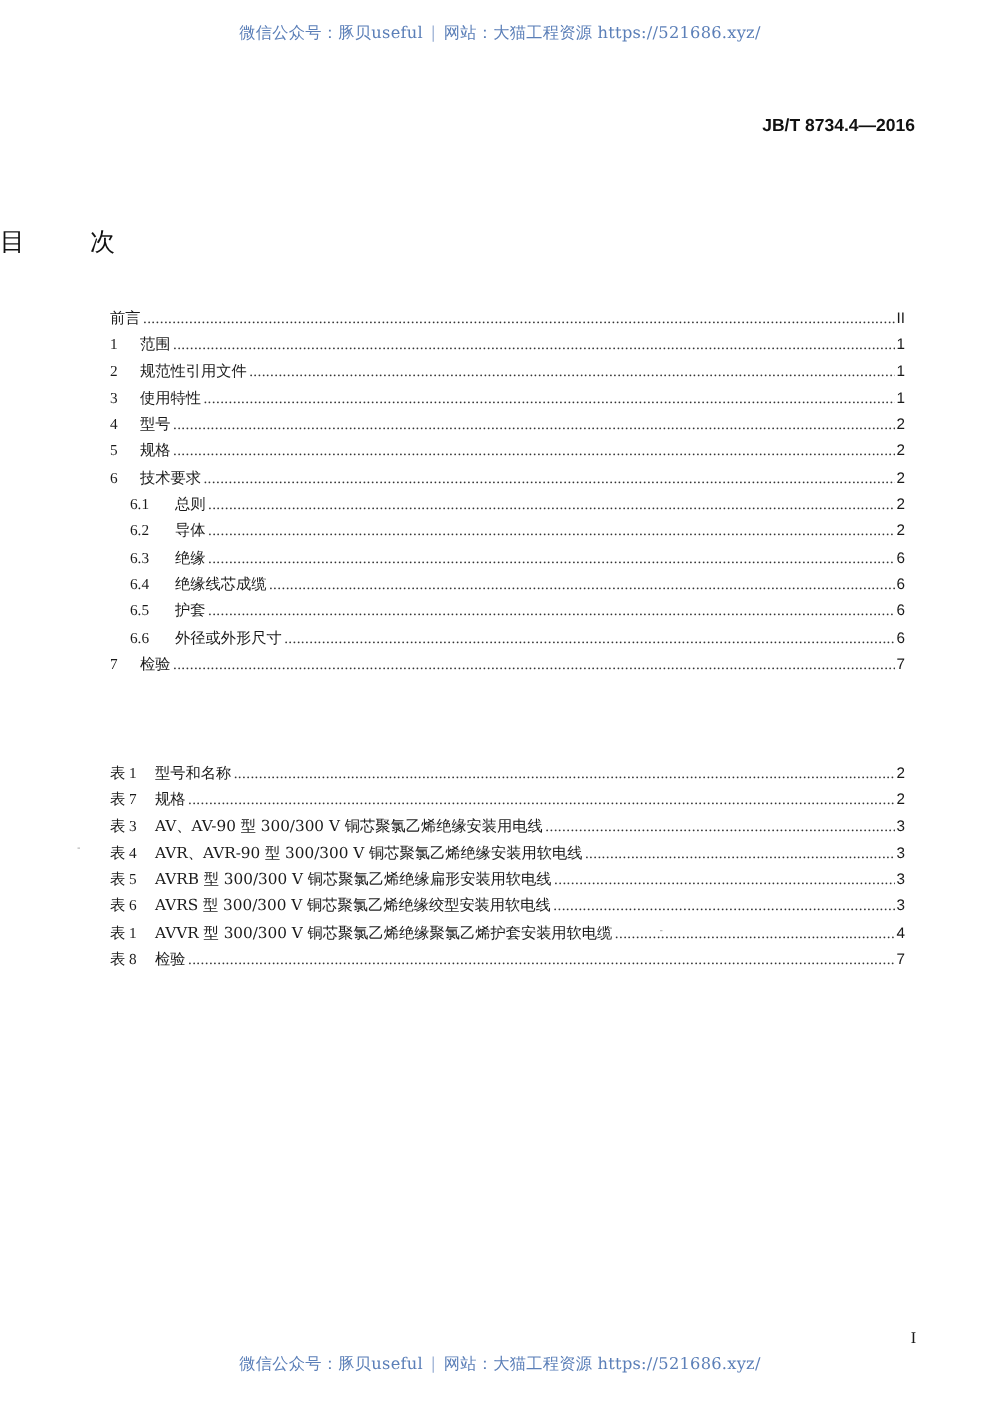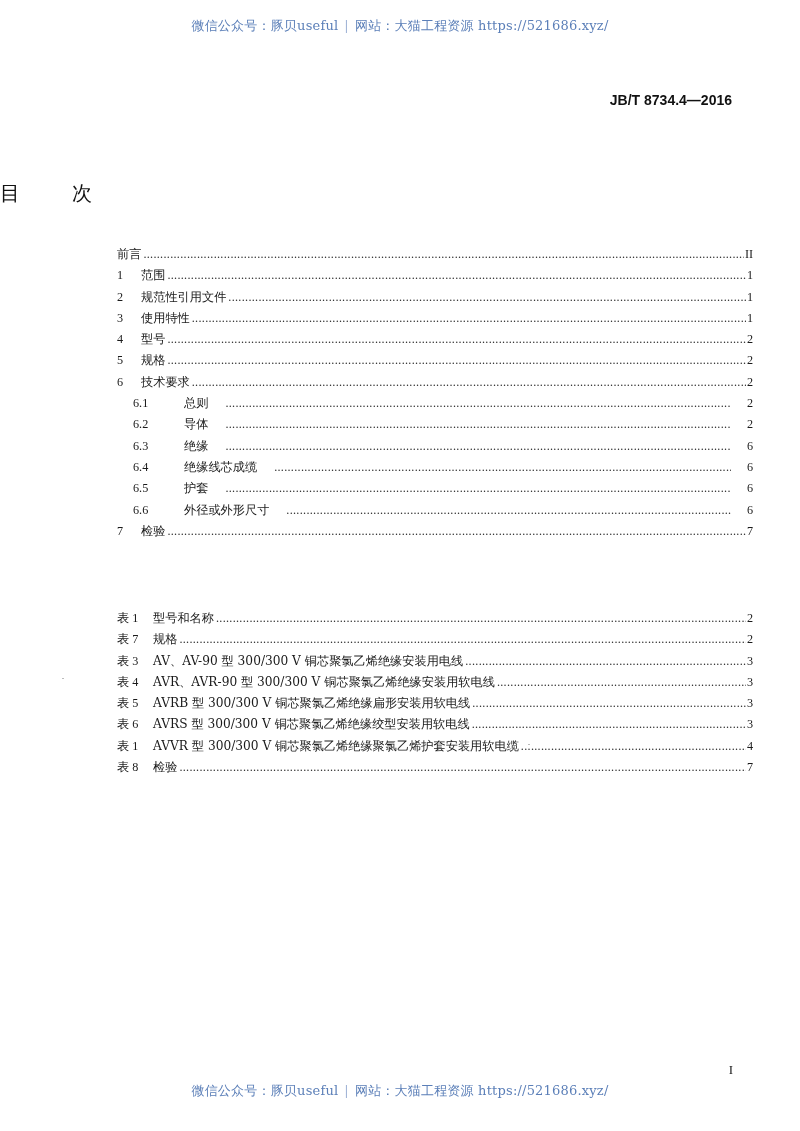--- a/index.html
+++ b/index.html
@@ -18,37 +18,37 @@
   .std-code {
     position:absolute; top:92px; right:68px;
     font-family:"Liberation Sans", sans-serif; font-weight:bold; font-size:14px; color:#111;margin-left:36px;
   }
   .page-title {
     position:absolute; top:180px; left:0; width:764px; text-align:left;
     font-family:"DejaVu Sans", sans-serif; font-size:20px; color:#111; letter-spacing:0;
   }
   .page-title .t2 { margin-left:52px; }
   .toc {
-    position:absolute; left:117px; width:636px;
+    position:absolute; left:88px; width:636px;
     font-size:12.2px; line-height:21.3px;
   }
   .toc-main { top:244px; }
   .toc-tables { top:560px; }
   .row { display:flex; align-items:baseline; height:21.3px; white-space:nowrap; }
-  .row.sub { padding-left:16px;gap:15px; }
+  .row.sub { padding-left:16px; }
   .num { display:inline-block; min-width:24px; font-family:"Liberation Serif", serif; }
   .row.sub .num { min-width:36px; }
   .row.tbl .num { min-width:36px;margin-top:48px; }
   .label { white-space:nowrap; }
   .dots {
     flex:1; overflow:hidden; margin:0 1px 0 2px; color:#333;
     font-family:"Liberation Serif", serif; letter-spacing:0.3px;
   }
   .dots::after { content:"................................................................................................................................................................................................................................................................"; }
-  .page { font-family:Liberation Serif, serif; text-align:right; }
+  .page { font-family:Liberation Sans, sans-serif; text-align:right; }
   .folio {
     position:absolute; top:1062px; right:67px; font-family:"Liberation Serif", serif; font-size:13px;
   }
   .speck { position:absolute; width:2px; height:1px; background:#bbb; }
 </style>
 </head>
 <body>
 
 <div class="watermark wm-top">
   <span>微信公众号：豚贝useful</span><span class="wm-sep">|</span><span>网站：大猫工程资源 https://521686.xyz/</span>

